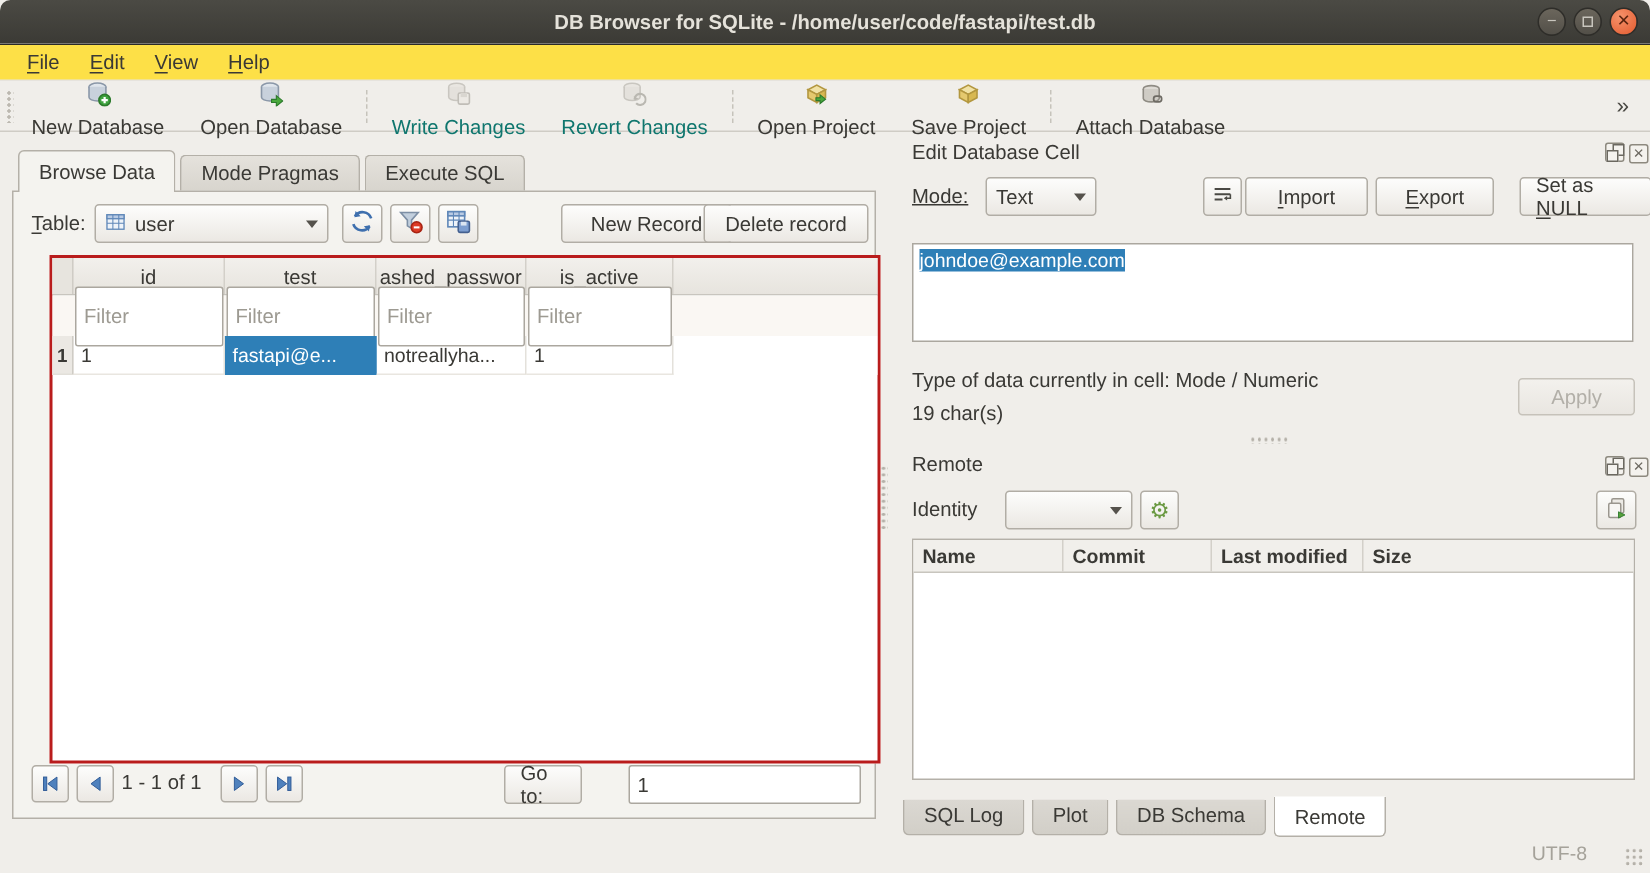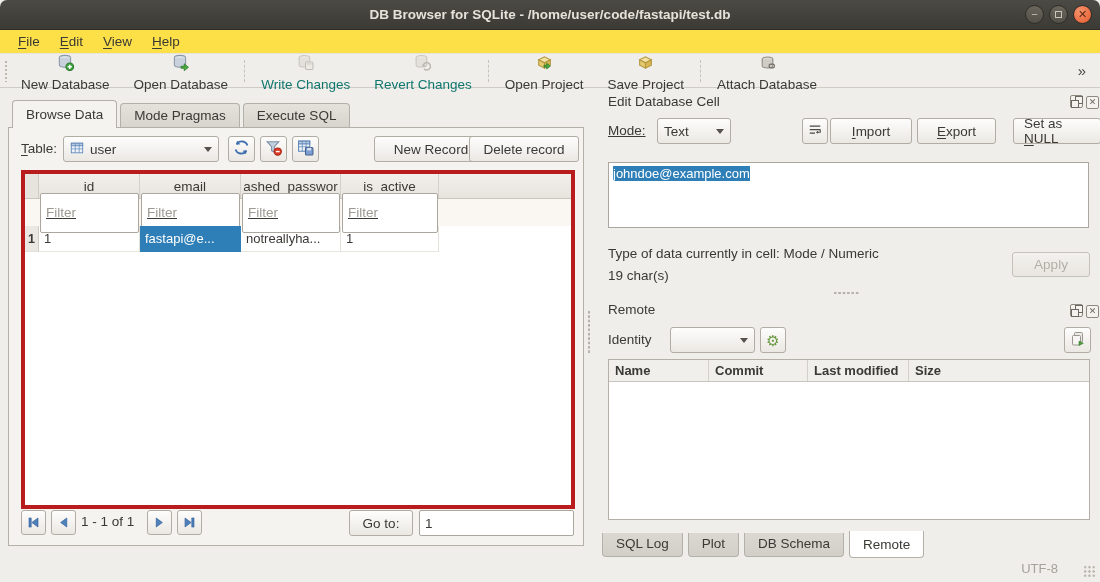--- a/index.html
+++ b/index.html
@@ -61,42 +61,42 @@
 
   .ctl-row { position:absolute; left:0; top:0; width:100%; height:44px; }
   .lbl-table { position:absolute; left:12px; top:13px; }
   .combo-table { position:absolute; left:54px; top:8px; width:156px; }
   .ctl-btn1 { position:absolute; left:219px; top:8px; }
   .ctl-btn2 { position:absolute; left:251px; top:8px; }
   .ctl-btn3 { position:absolute; left:283px; top:8px; }
   .btn-newrec { position:absolute; left:365px; top:8px; width:114px; }
   .btn-delrec { position:absolute; left:460px; top:8px; width:110px; }
 
-  .grid { position:absolute; left:12px; top:42px; width:554px; height:339px;
-    border:4px solid #b91c1c; background:#fff; }
+  .grid { position:absolute; left:24px; top:42px; width:554px; height:339px;
+    border:2px solid #b91c1c; background:#fff; }
   .g-head { display:flex; height:25px; background:linear-gradient(#f2f0ec,#e7e4de);
     border-bottom:1px solid #c8c5be; }
   .g-corner { width:14px; border-right:1px solid #cfccc5; background:#e7e4de; }
   .g-h { border-right:1px solid #d3d0c9; display:flex; align-items:center; justify-content:center;
     overflow:hidden; white-space:nowrap; }
   .g-filter { display:flex; height:27px; background:#faf7f3; align-items:center; }
   .g-filter .fslot { padding:1px 1px; }
-  .g-filter input { width:100%; height:40px;text-decoration:underline; }
+  .g-filter input { width:100%; height:40px; }
   .g-row { display:flex; height:26px; background:#fff; }
   .g-rownum { width:14px; background:#ebe8e3; border-right:1px solid #cfccc5;
     border-bottom:1px solid #e2dfd9; font-weight:bold; font-size:12.5px; display:flex;
     align-items:center; justify-content:center; }
   .g-c { border-right:1px solid #e4e1db; border-bottom:1px solid #e9e6e0; padding:0 5px;
     display:flex; align-items:center; overflow:hidden; white-space:nowrap; font-size:13px; }
   .g-c.selected { background:#2e7fb7; color:#fff; border-color:#2e7fb7; }
 
   .pager { position:absolute; left:0; bottom:8px; width:100%; height:27px; }
   .pg-btn { position:absolute; top:0; width:25px; height:25px; padding:0; }
   .pg-range { position:absolute; left:72px; top:4px; }
-  .btn-goto { position:absolute; left:340px; top:0; width:64px; }
+  .btn-goto { position:absolute; left:327px; top:0; width:52px; }
   .goto-input { position:absolute; left:410px; top:0; width:155px; }
 
   
   .r { position:absolute; }
   .dock-title { font-size:13.5px; color:#3a3935; }
   .dock-btn { width:13px; height:13px; border:1px solid #8d897f; border-radius:2px; background:#f4f2ee;
     display:inline-flex; align-items:center; justify-content:center; font-size:9px; color:#6b6860; }
   .dock-btn .sq2 { position:relative; width:7px; height:7px; }
   .dock-btn .sq2:before { content:""; position:absolute; left:2px; top:-2px; width:6px; height:6px; border:1px solid #6b6860; background:#f4f2ee; }
   .dock-btn .sq2:after { content:""; position:absolute; left:-2px; top:2px; width:6px; height:6px; border:1px solid #6b6860; background:#f4f2ee; }
@@ -286,21 +286,21 @@
             </svg></span>
       </div>
       <div class="btn btn-newrec">New Record</div>
       <div class="btn btn-delrec">Delete record</div>
     </div>
 
     <div class="grid">
       <div class="g-head">
         <div class="g-corner"></div>
         <div class="g-h" style="width:101px">id</div>
-        <div class="g-h" style="width:101px">email</div>
+        <div class="g-h" style="width:101px">test</div>
         <div class="g-h" style="width:100px">ashed_passwor</div>
         <div class="g-h" style="width:98px">is_active</div>
         <div class="g-h" style="flex:1;border-right:none"></div>
       </div>
       <div class="g-filter">
         <div style="width:14px"></div>
         <div class="fslot" style="width:101px"><input class="textinput" placeholder="Filter" style=""></div>
         <div class="fslot" style="width:101px"><input class="textinput" placeholder="Filter" style=""></div>
         <div class="fslot" style="width:100px"><input class="textinput" placeholder="Filter" style=""></div>
         <div class="fslot" style="width:98px"><input class="textinput" placeholder="Filter" style=""></div>

